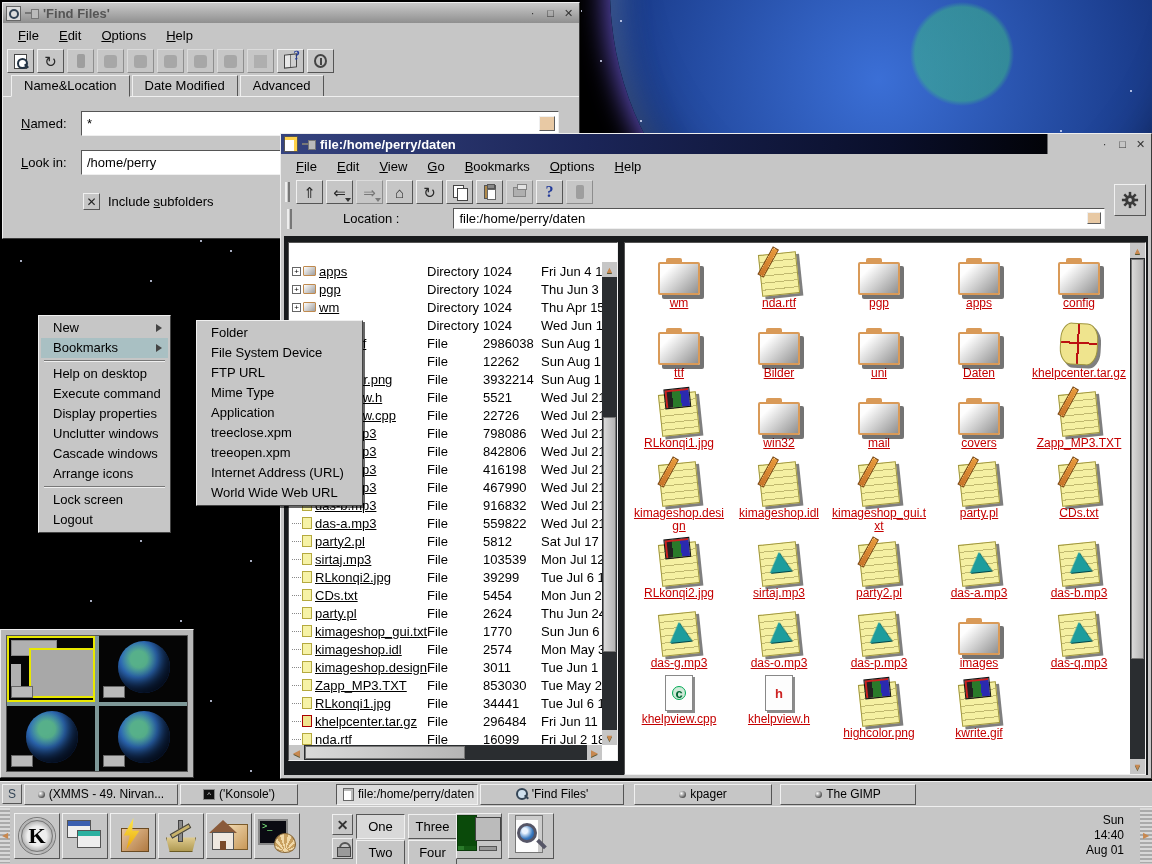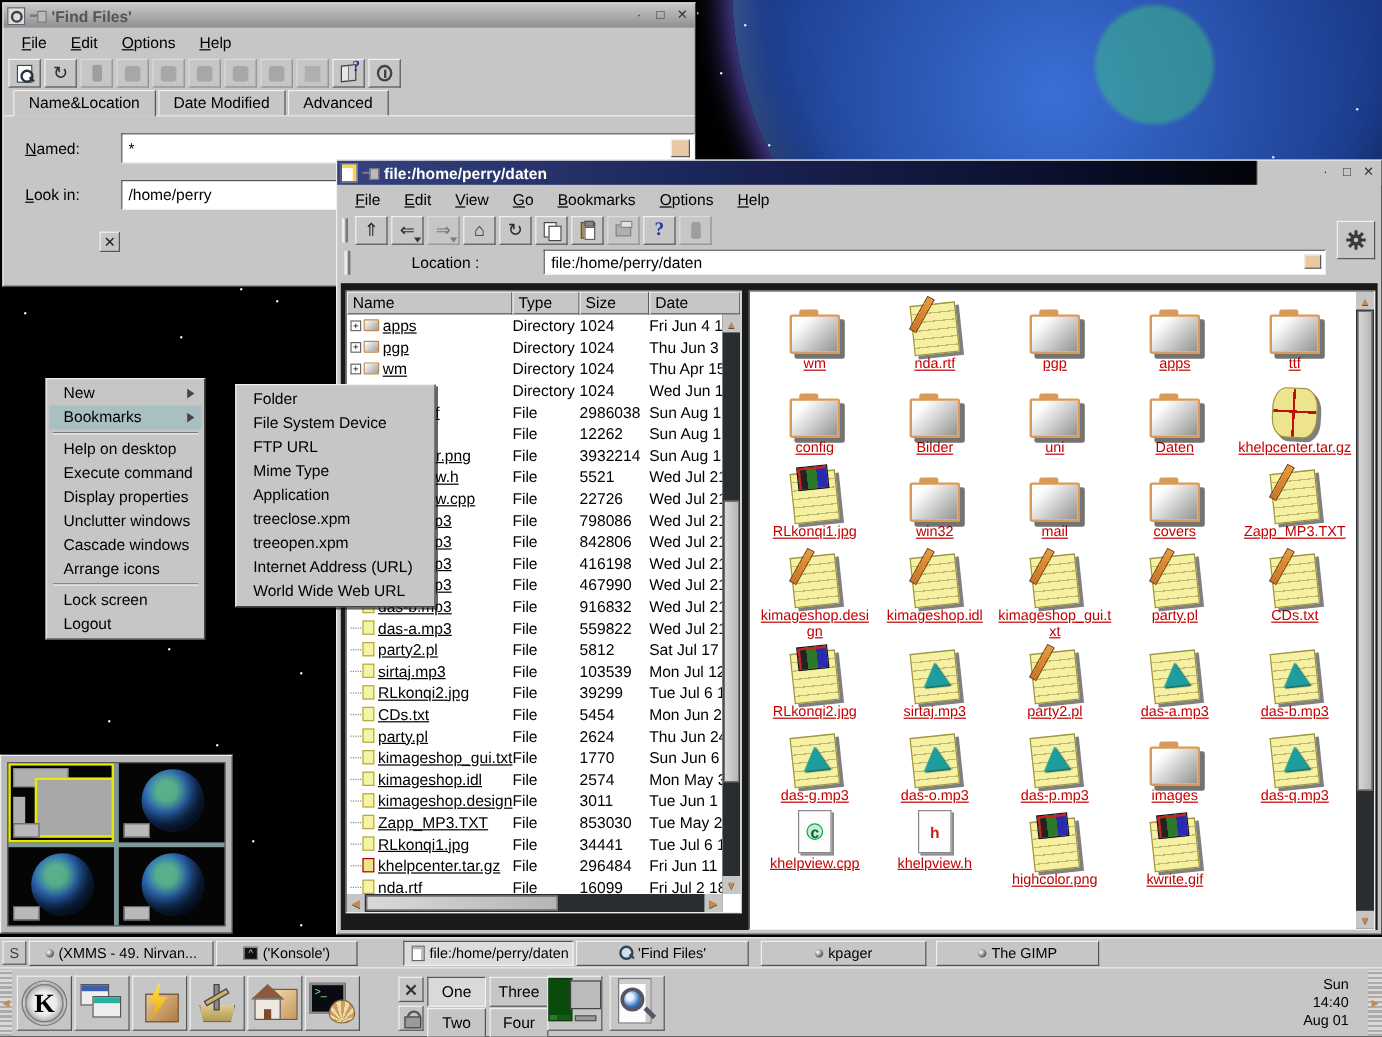--- a/index.html
+++ b/index.html
@@ -36,21 +36,21 @@
     box-shadow:0 0 26px 6px rgba(110,90,220,.8), inset -22px -26px 60px rgba(0,0,10,.85), inset 6px 8px 30px rgba(160,200,255,.5);}
   .star{position:absolute;width:2px;height:2px;background:#dfe6ff;border-radius:50%;}
 
   
   #ff-win{left:2px;top:2px;width:578px;height:237px;}
   .tbar-inactive{background:linear-gradient(180deg,#c9c9c9,#8f8f8f);color:#555;}
   #ff-tabs{display:flex;align-items:flex-end;height:22px;padding-left:8px;border-bottom:1px solid #efefef;}
   .tab{padding:2px 12px 3px;border-top:1px solid #efefef;border-left:1px solid #efefef;border-right:1px solid #555;
        background:#c6c6c6;margin-right:2px;white-space:nowrap;}
   .tab.active{border-bottom:1px solid #c6c6c6;position:relative;top:1px;}
-  .ff-row{display:flex;align-items:center;margin:14px 0 0 18px;justify-content:space-between;}
+  .ff-row{display:flex;align-items:center;margin:14px 0 0 18px;}
   .ff-label{width:60px;}
   .field{background:#fff;height:25px;border:1px solid #555;border-bottom-color:#efefef;border-right-color:#efefef;
          display:flex;align-items:center;padding:0 5px;position:relative;}
   .combo-btn{position:absolute;right:3px;top:4px;width:16px;height:15px;background:#e8c9a4;}
   .chk{width:17px;height:17px;margin-right:8px;font-size:12px;color:#222;}
 
   
   #kfm-win{left:280px;top:133px;width:872px;height:646px;}
   .tbar-active{background:linear-gradient(90deg,#35437f 0%,#1b2558 35%,#0a0f2b 70%,#020308 88%,#c6c6c6 88.2%);color:#fff;}
   #kfm-content{position:absolute;left:3px;top:102px;right:3px;bottom:3px;
@@ -399,26 +399,20 @@
     <div class="toolbar" style="padding:2px 6px;gap:48px;">
       <span class="handle"></span>
       <span>Location :</span>
       <span class="field" style="flex:1;height:21px;margin-left:6px;margin-right:40px;">
         <span>file:/home/perry/daten</span>
         <span class="combo-btn raised" style="width:14px;height:12px;top:3px;"></span>
       </span>
     </div>
     <div id="kfm-content">
       <div class="panel-white" id="tree-panel">
-        <div class="thead" id="tree-head">
-            <span class="thcell raised">Name</span>
-            <span class="thcell raised">Type</span>
-            <span class="thcell raised">Size</span>
-            <span class="thcell raised">Date</span>
-          </div>
         <div id="tree-rows">
             <div class="trow">
               <span class="tnamecell">
                 <span class="texp">+</span>
                 <span class="mi mi-folder"></span>
                 <span class="tname">apps</span>
               </span>
               <span class="tcell">Directory</span>
               <span class="tcell">1024</span>
               <span class="tcell">Fri Jun 4 17:2</span>
@@ -718,27 +712,27 @@
             <div class="icell">
               <div class="ibox">
                 <span class="if-folder"></span>
               </div>
               <div class="ilab">apps</div>
             </div>
             <div class="icell">
               <div class="ibox">
                 <span class="if-folder"></span>
               </div>
+              <div class="ilab">config</div>
+            </div>
+            <div class="icell">
+              <div class="ibox">
+                <span class="if-folder"></span>
+              </div>
               <div class="ilab">ttf</div>
-            </div>
-            <div class="icell">
-              <div class="ibox">
-                <span class="if-folder"></span>
-              </div>
-              <div class="ilab">config</div>
             </div>
             <div class="icell">
               <div class="ibox">
                 <span class="if-folder"></span>
               </div>
               <div class="ilab">Bilder</div>
             </div>
             <div class="icell">
               <div class="ibox">
                 <span class="if-folder"></span>

